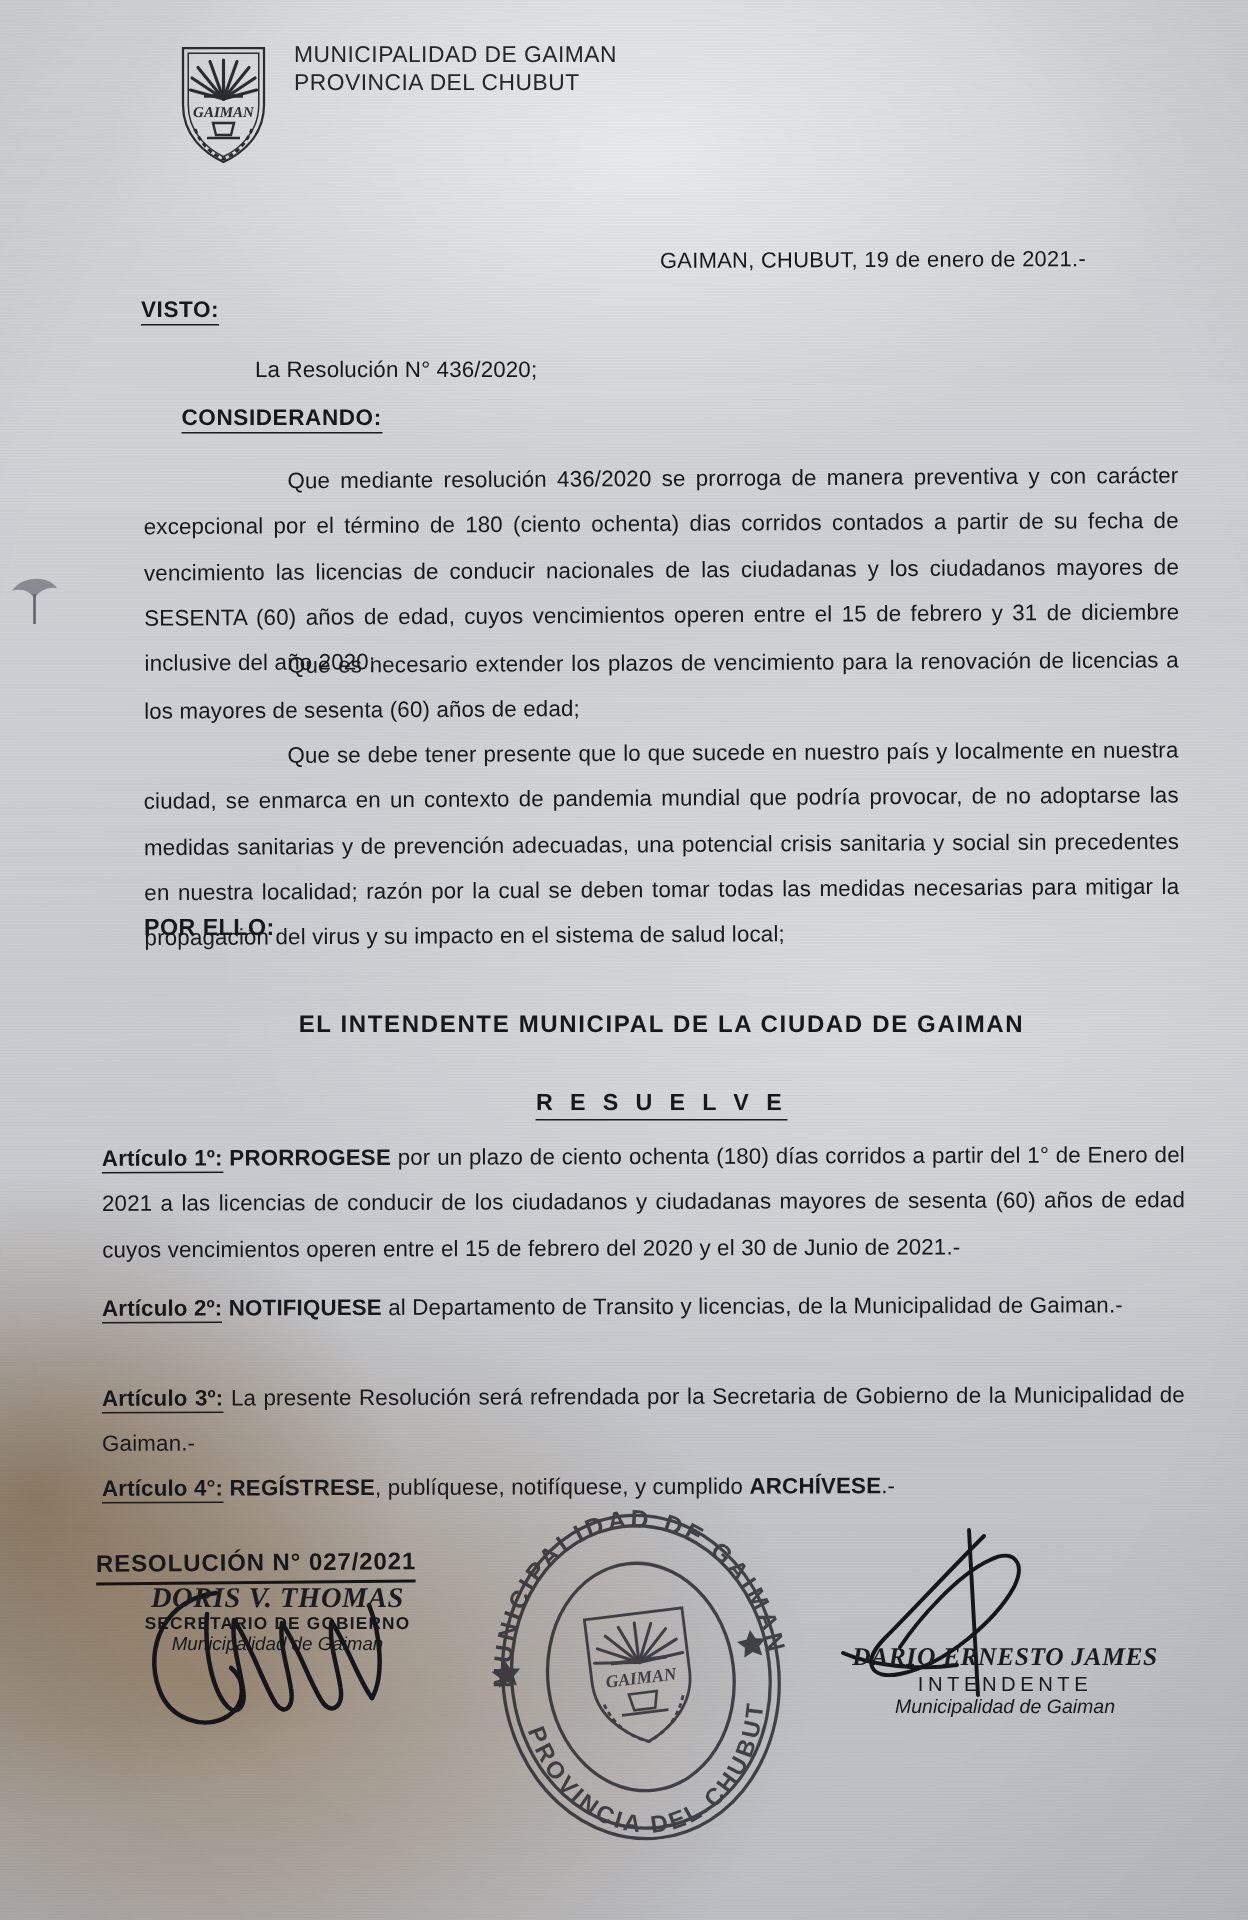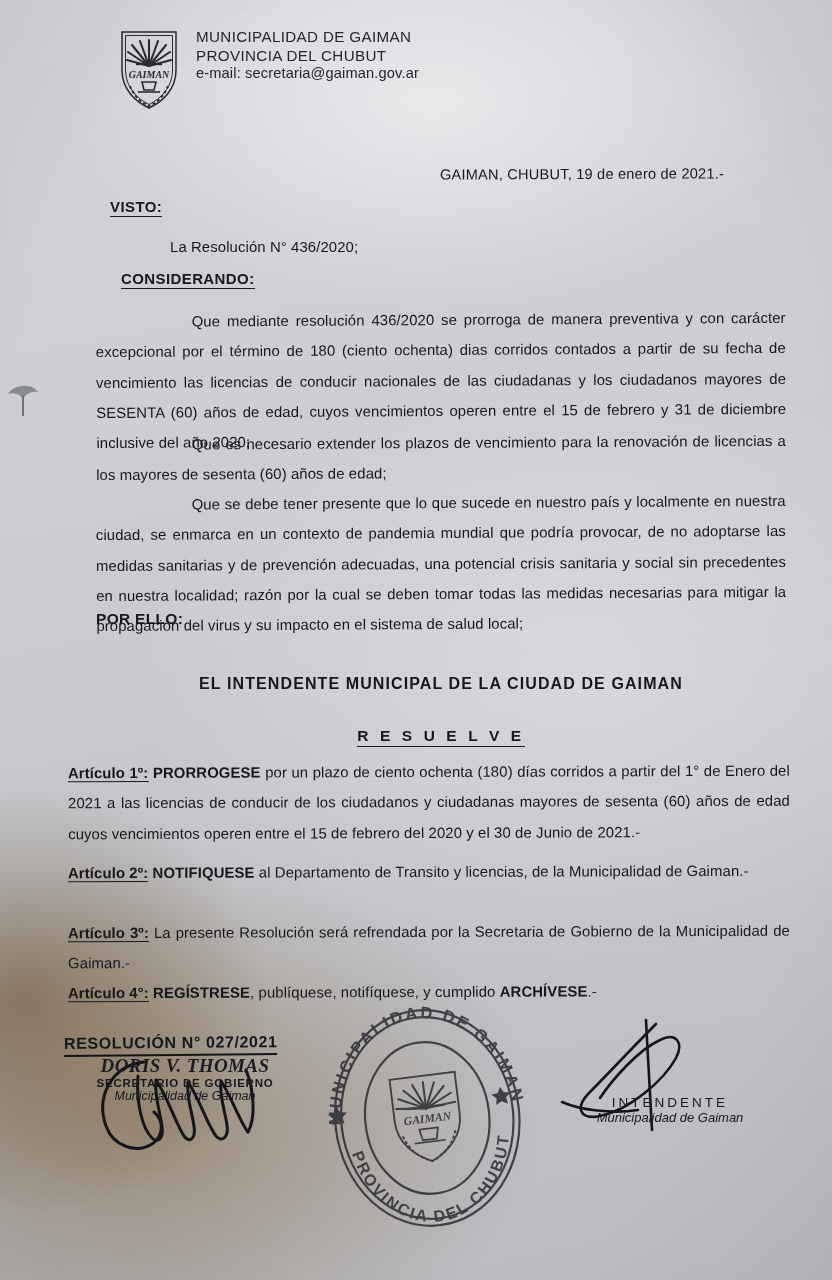--- a/index.html
+++ b/index.html
@@ -183,34 +183,33 @@
         <path d="M24 54 H38 L36 62 H26 Z" fill="none" stroke="#2b2c31" stroke-width="1.6"></path>
         <path d="M20 64 H42" stroke="#2b2c31" stroke-width="1.6"></path>
 
         <path d="M12 58 C16 68 23 75 31 78 C39 75 46 68 50 58" fill="none" stroke="#2b2c31" stroke-width="2" stroke-dasharray="3 2.4"></path>
       </svg>
     </div>
 
     <div class="lh-lines">
       <div class="l1">MUNICIPALIDAD DE GAIMAN</div>
       <div class="l2">PROVINCIA DEL CHUBUT</div>
-      <div>e-mail: secretaria@gaiman.gov.ar</div>
     </div>
   </div>
 
   <div class="margin-mark">
     <svg viewBox="0 0 40 42" width="40" height="42" aria-hidden="true">
       <path d="M4 16 C10 6 28 5 34 14 C27 13 22 16 19 21 C16 16 10 14 4 16 Z" fill="#5d6068" opacity=".85"></path>
       <path d="M19 18 L19 38" stroke="#3d4047" stroke-width="1.8"></path>
     </svg>
   </div>
 
   <div class="date-line">GAIMAN, CHUBUT, 19 de enero de 2021.-</div>
 
-  <div class="blk" style="left:110px; top:198px;">
+  <div class="blk" style="left:94px; top:198px;">
     <span class="heading-ul">VISTO:</span>
   </div>
   <div class="blk para" style="left:170px; top:232px; width:520px;">La Resolución N° 436/2020;</div>
 
   <div class="blk" style="left:104px; top:270px;margin-left:17px;">
     <span class="heading-ul">CONSIDERANDO:</span>
   </div>
 
   <div class="blk para" style="left:96px; top:305px; width:690px; transform:rotate(-0.35deg);">
     <span class="ind"></span><span>Que mediante resolución 436/2020 se prorroga de manera preventiva y con carácter excepcional por el término de 180 (ciento ochenta) dias corridos contados a partir de su fecha de vencimiento las licencias de conducir nacionales de las ciudadanas y los ciudadanos mayores de SESENTA (60) años de edad,  cuyos vencimientos operen entre el 15 de febrero y 31 de diciembre inclusive del año 2020;</span>
@@ -278,20 +277,21 @@
       <g fill="none" stroke="#15161b" stroke-width="2.6" stroke-linecap="round" stroke-linejoin="round">
         <path d="M96 6 C72 30 48 56 30 74 C14 90 20 102 40 98 C70 92 104 62 116 40
                  C124 24 116 14 100 22 C78 32 52 62 40 80"></path>
         <path d="M86 2 C88 40 90 80 92 112"></path>
         <path d="M2 84 C20 92 52 96 78 92"></path>
       </g>
     </svg>
   </div>
 
   <div class="sig-block" id="sig-right">
+    <div class="sig-name">DARIO ERNESTO JAMES</div>
     <div class="sig-role">INTENDENTE</div>
     <div class="sig-org">Municipalidad de Gaiman</div>
   </div>
 
   <div class="seal">
     <svg viewBox="0 0 218 222" width="218" height="222" aria-hidden="true" style="transform:rotate(-7deg); opacity:.80;">
       <defs>
         <path id="sealTop" d="M 22,118 A 87,105 0 0 1 196,118"></path>
         <path id="sealBot" d="M 28,118 A 81,99 0 0 0 190,118"></path>
       </defs>

